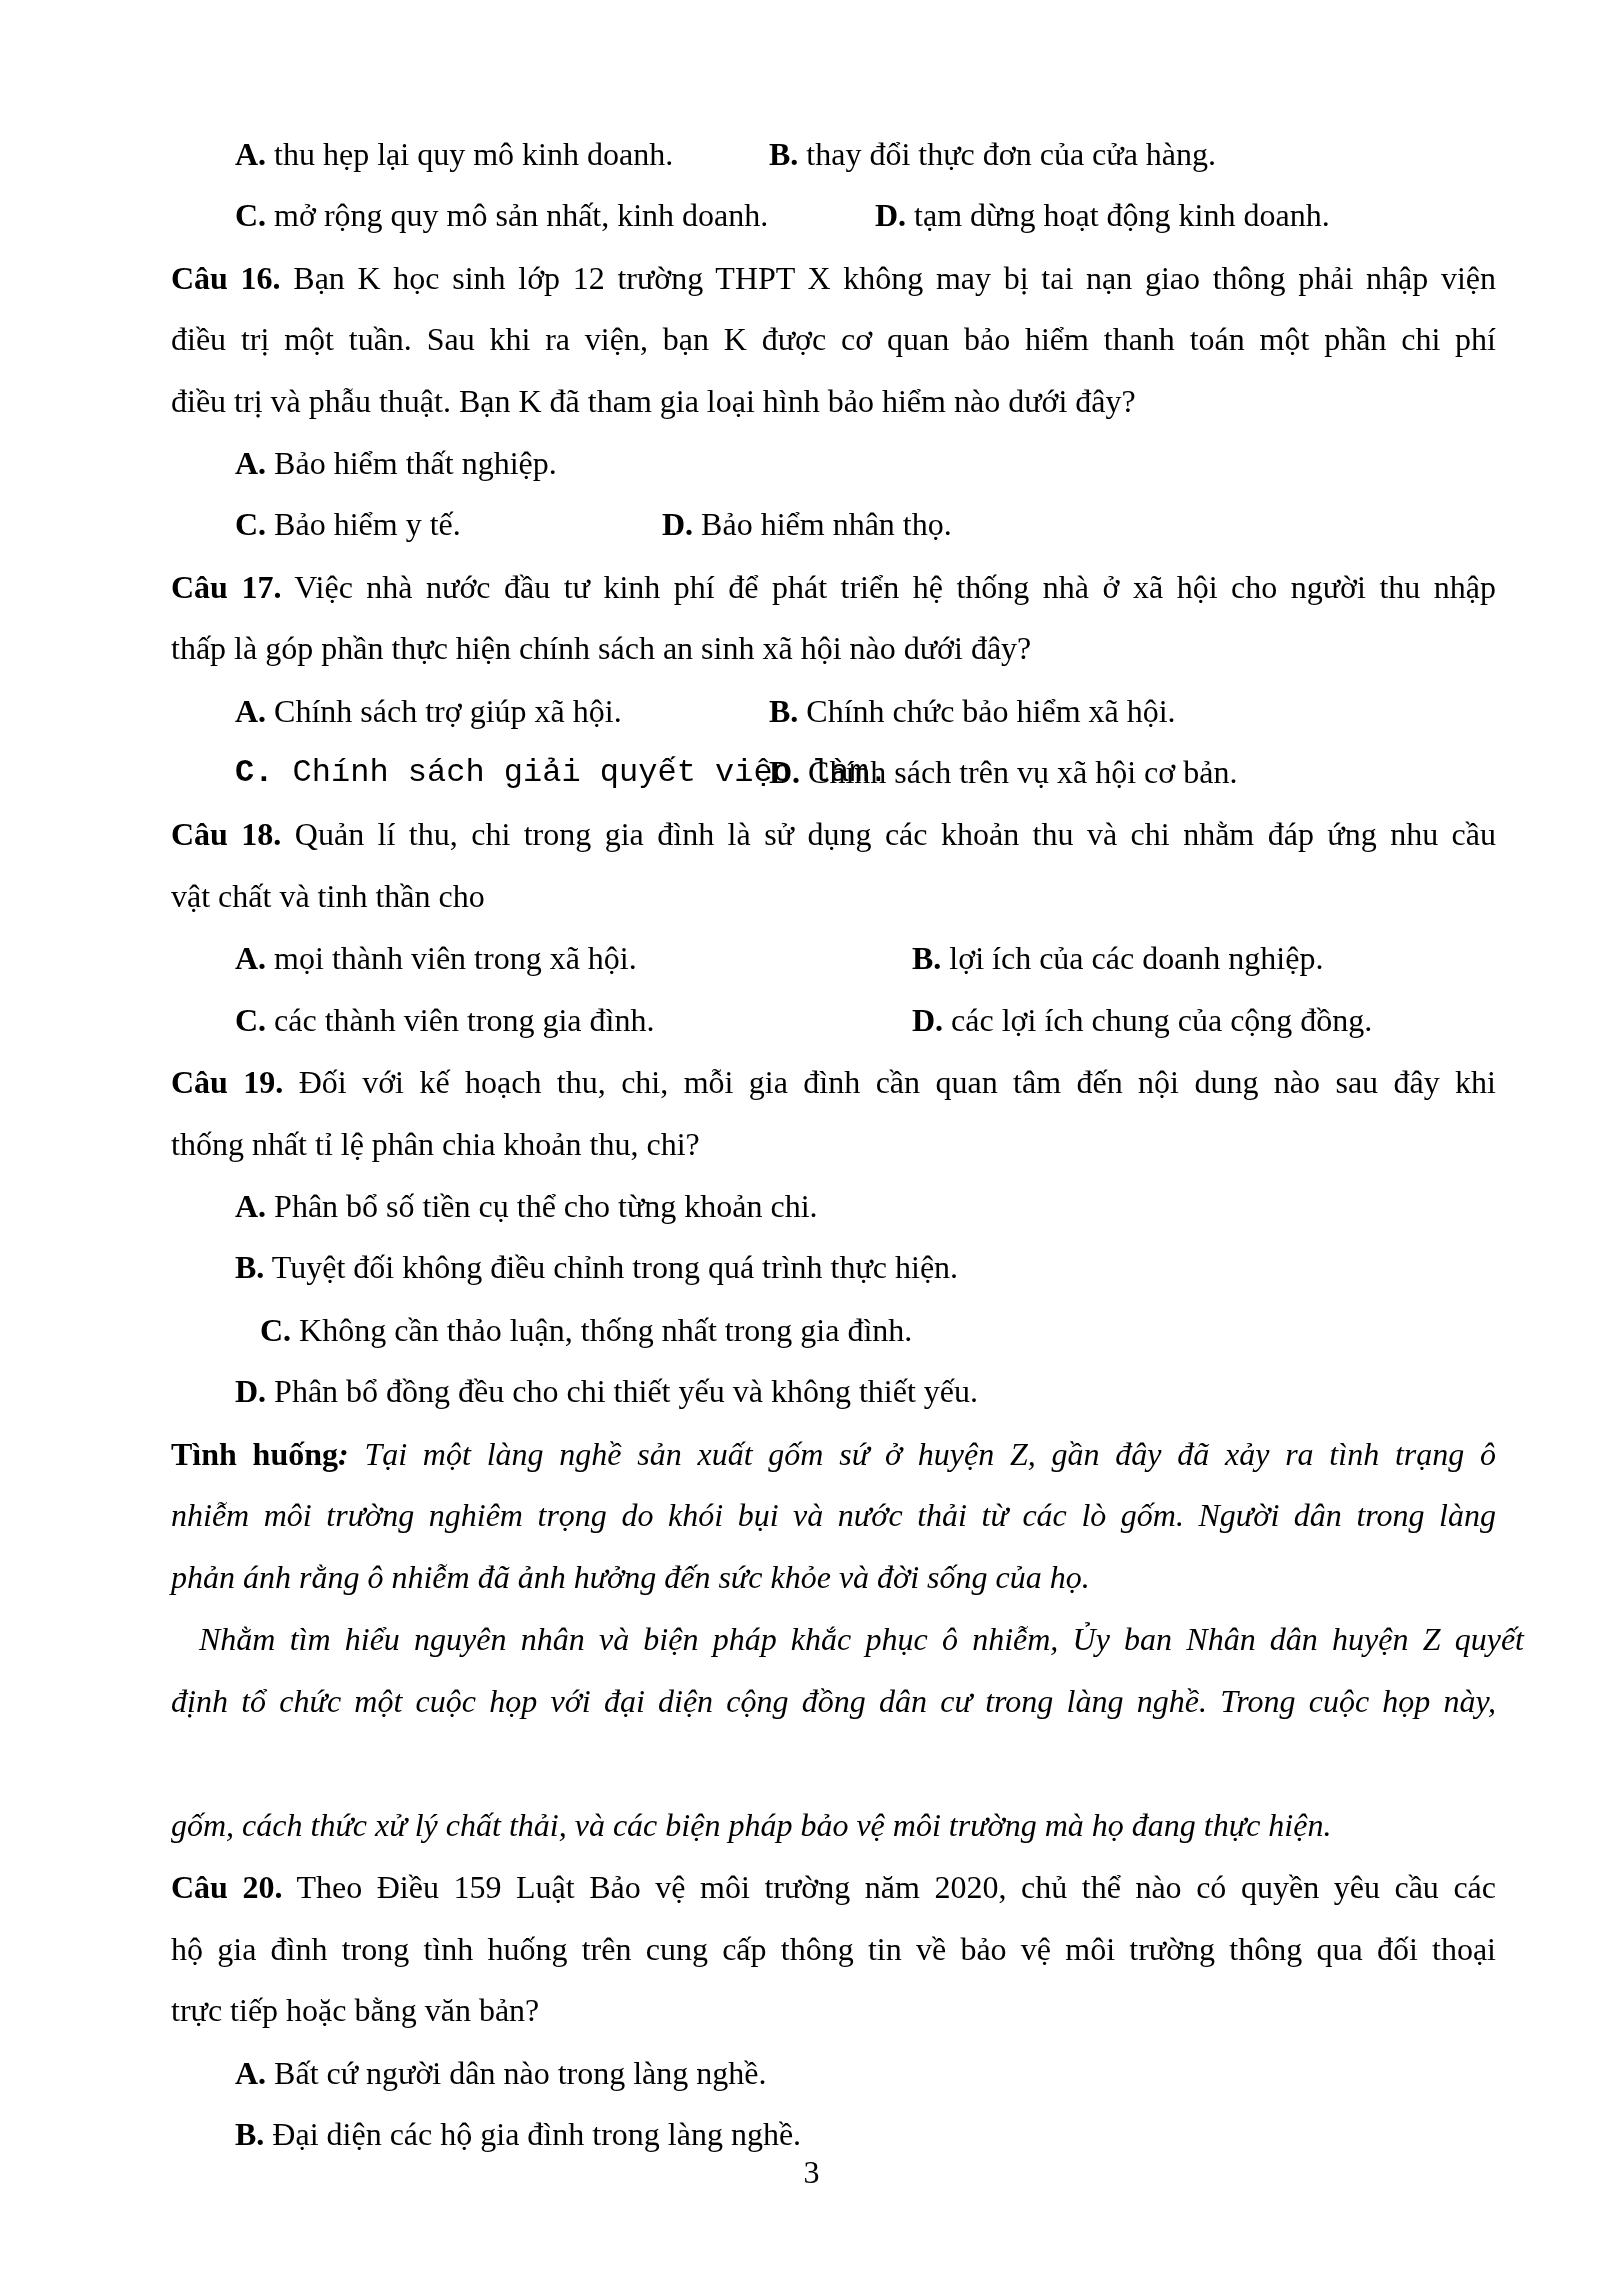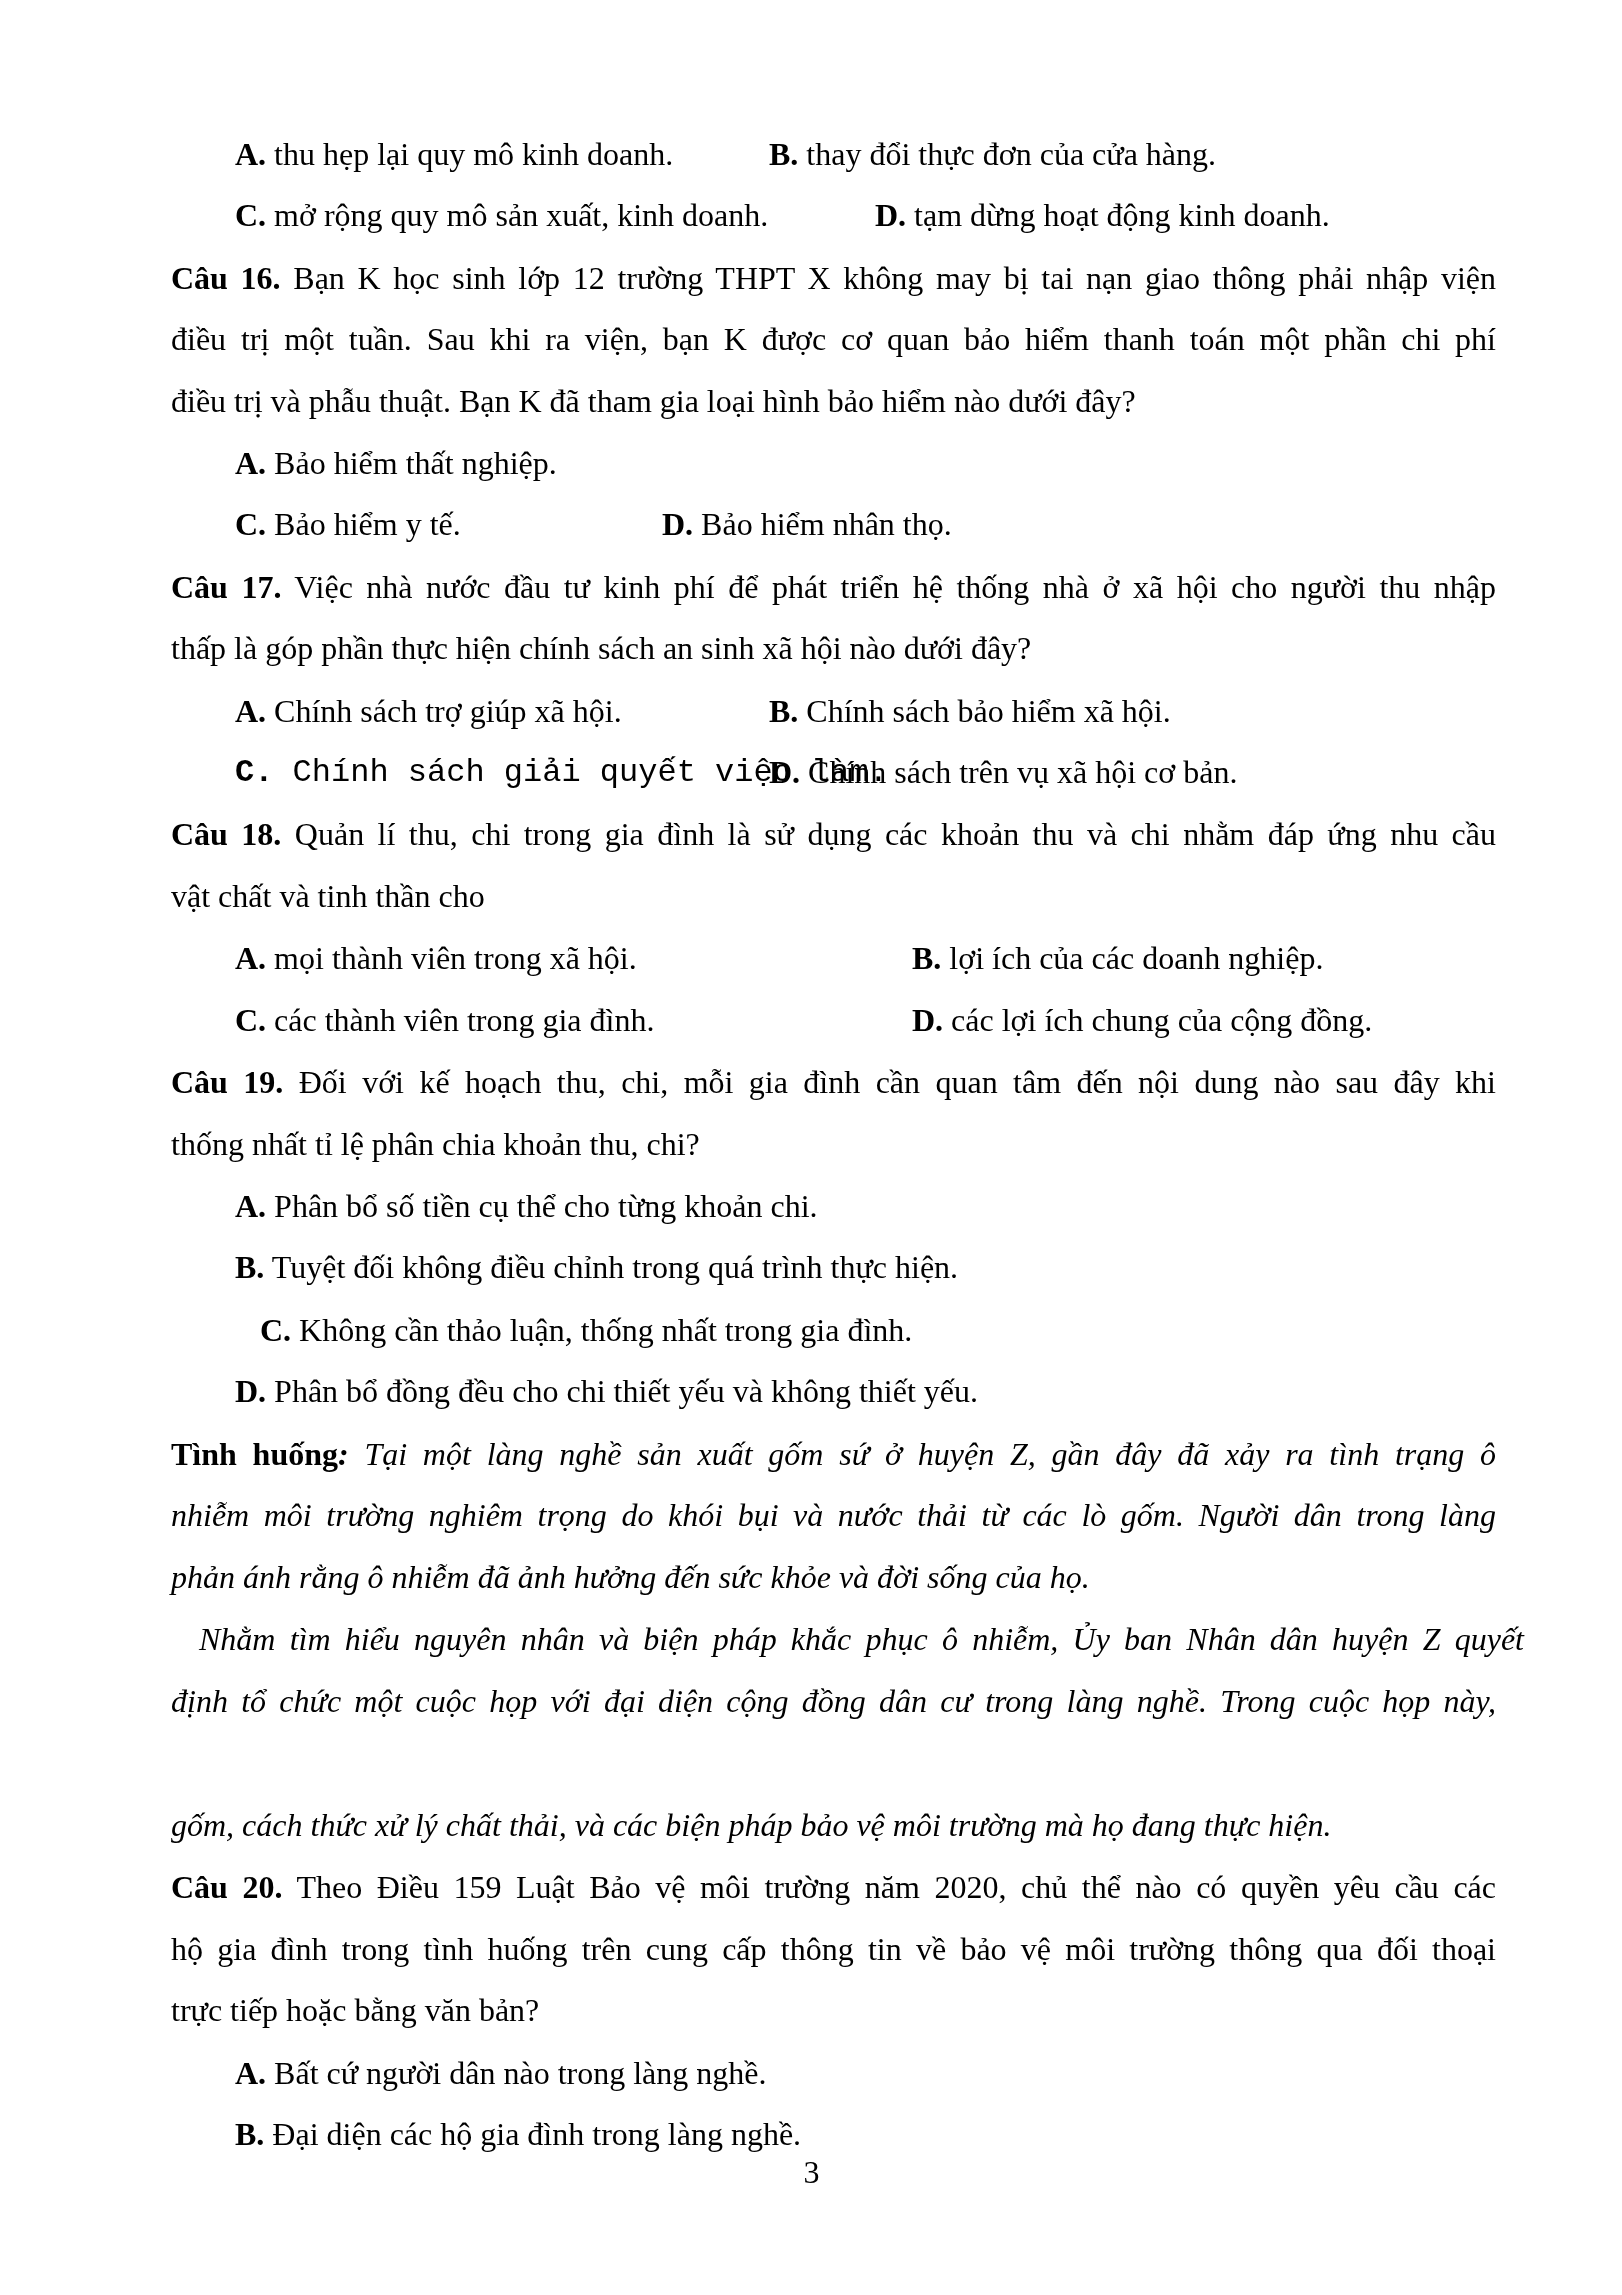--- a/index.html
+++ b/index.html
@@ -33,34 +33,34 @@
       line-height: 61px;
     }
   </style>
 </head>
 <body>
 
 <div class="page">
 
   <div class="opt" style="left:235px; top:112px;"><span class="b">A.</span><span> thu hẹp lại quy mô kinh doanh.</span></div>
   <div class="opt" style="left:769px; top:112px;"><span class="b">B.</span><span> thay đổi thực đơn của cửa hàng.</span></div>
-  <div class="opt" style="left:235px; top:173px;"><span class="b">C.</span><span> mở rộng quy mô sản xuất, kinh doanh.</span></div>
+  <div class="opt" style="left:235px; top:173px;"><span class="b">C.</span><span> mở rộng quy mô sản nhất, kinh doanh.</span></div>
   <div class="opt" style="left:875px; top:173px;"><span class="b">D.</span><span> tạm dừng hoạt động kinh doanh.</span></div>
 
   <div class="line just" style="top:236px;"><span class="b">Câu 16.</span><span> Bạn K học sinh lớp 12 trường THPT X không may bị tai nạn giao thông phải nhập viện</span></div>
   <div class="line just" style="top:297px;"><span>điều trị một tuần. Sau khi ra viện, bạn K được cơ quan bảo hiểm thanh toán một phần chi phí</span></div>
   <div class="line" style="top:359px;"><span>điều trị và phẫu thuật. Bạn K đã tham gia loại hình bảo hiểm nào dưới đây?</span></div>
   <div class="opt" style="left:235px; top:421px;"><span class="b">A.</span><span> Bảo hiểm thất nghiệp.</span></div>
   <div class="opt" style="left:235px; top:482px;"><span class="b">C.</span><span> Bảo hiểm y tế.</span></div>
   <div class="opt" style="left:662px; top:482px;"><span class="b">D.</span><span> Bảo hiểm nhân thọ.</span></div>
 
   <div class="line just" style="top:545px;"><span class="b">Câu 17.</span><span> Việc nhà nước đầu tư kinh phí để phát triển hệ thống nhà ở xã hội cho người thu nhập</span></div>
   <div class="line" style="top:606px;"><span>thấp là góp phần thực hiện chính sách an sinh xã hội nào dưới đây?</span></div>
   <div class="opt" style="left:235px; top:669px;"><span class="b">A.</span><span> Chính sách trợ giúp xã hội.</span></div>
-  <div class="opt" style="left:769px; top:669px;"><span class="b">B.</span><span> Chính sách bảo hiểm xã hội.</span></div>
+  <div class="opt" style="left:769px; top:669px;"><span class="b">B.</span><span> Chính chức bảo hiểm xã hội.</span></div>
   <div class="opt" style="left:235px; top:730px;font-family:Liberation Mono, monospace;"><span class="b">C.</span><span> Chính sách giải quyết việc làm.</span></div>
   <div class="opt" style="left:769px; top:730px;"><span class="b">D.</span><span> Chính sách trên vụ xã hội cơ bản.</span></div>
 
   <div class="line just" style="top:792px;"><span class="b">Câu 18.</span><span> Quản lí thu, chi trong gia đình là sử dụng các khoản thu và chi nhằm đáp ứng nhu cầu</span></div>
   <div class="line" style="top:854px;"><span>vật chất và tinh thần cho</span></div>
   <div class="opt" style="left:235px; top:916px;"><span class="b">A.</span><span> mọi thành viên trong xã hội.</span></div>
   <div class="opt" style="left:912px; top:916px;"><span class="b">B.</span><span> lợi ích của các doanh nghiệp.</span></div>
   <div class="opt" style="left:235px; top:978px;"><span class="b">C.</span><span> các thành viên trong gia đình.</span></div>
   <div class="opt" style="left:912px; top:978px;"><span class="b">D.</span><span> các lợi ích chung của cộng đồng.</span></div>
 

